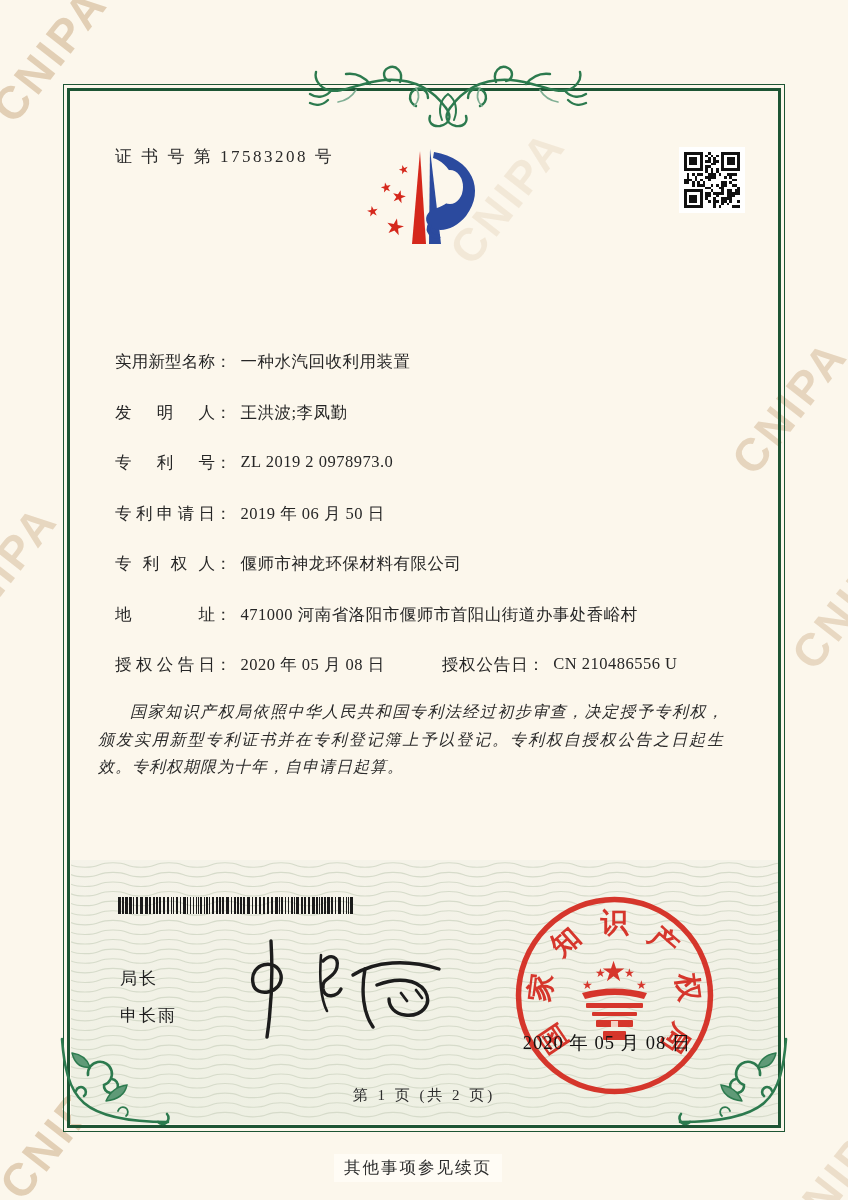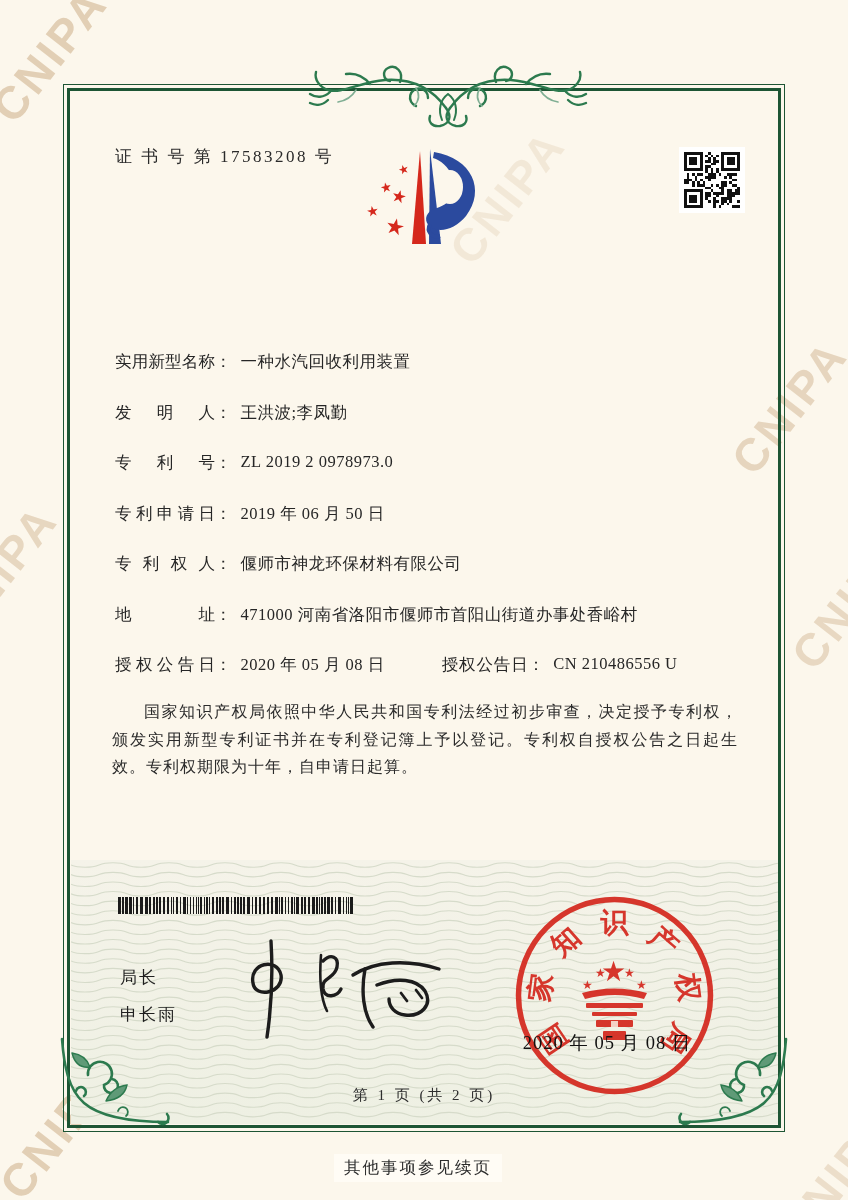--- a/index.html
+++ b/index.html
@@ -62,35 +62,35 @@
   .field-label{
     display:inline-block;width:100px;
     text-align:justify;text-align-last:justify;
   }
   .field-colon{margin-right:9px;}
   .field-value{letter-spacing:.5px;white-space:nowrap;}
   .grant-group{margin-left:57px;}
   .grant-group .field-label{width:86px;}
   
   #body-text{
-    position:absolute;left:112px;top:698px;width:626px;
+    position:absolute;left:98px;top:698px;width:626px;
     font-size:16px;line-height:27.5px;letter-spacing:1px;
-    text-align:justify;color:#2b2b2b;
+    text-align:justify;color:#2b2b2b;font-style:italic;
   }
   #body-text p{margin:0;text-indent:2em;}
   
   #barcode{
     position:absolute;left:118px;top:897px;width:240px;height:17px;
     display:flex;align-items:stretch;overflow:hidden;z-index:2;
   }
   #barcode span{background:#1b1b1b;height:100%;}
   
   #director-block{
     position:absolute;left:120px;top:960px;z-index:2;
-    font-family:Liberation Mono, monospace;
+    font-family:Liberation Serif, serif;
     font-size:17px;letter-spacing:2px;color:#1f1f1f;line-height:37px;
   }
   #signature{position:absolute;left:225px;top:935px;z-index:2;}
   
   #seal{position:absolute;left:512px;top:893px;z-index:3;opacity:.93;}
   #seal-date{
     position:absolute;left:518px;top:1030px;width:178px;z-index:4;
     text-align:center;font-size:18.5px;letter-spacing:1px;color:#111;
   }
   

